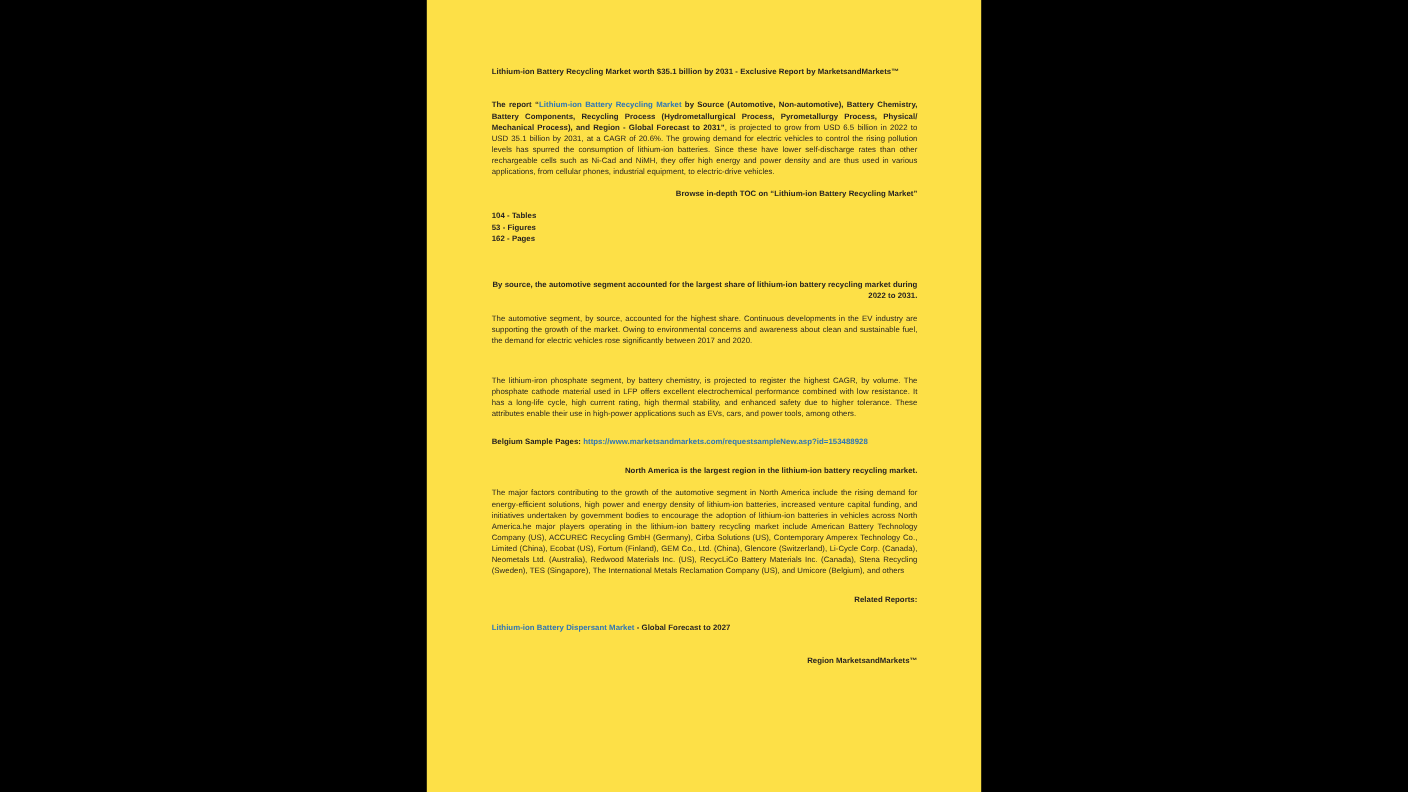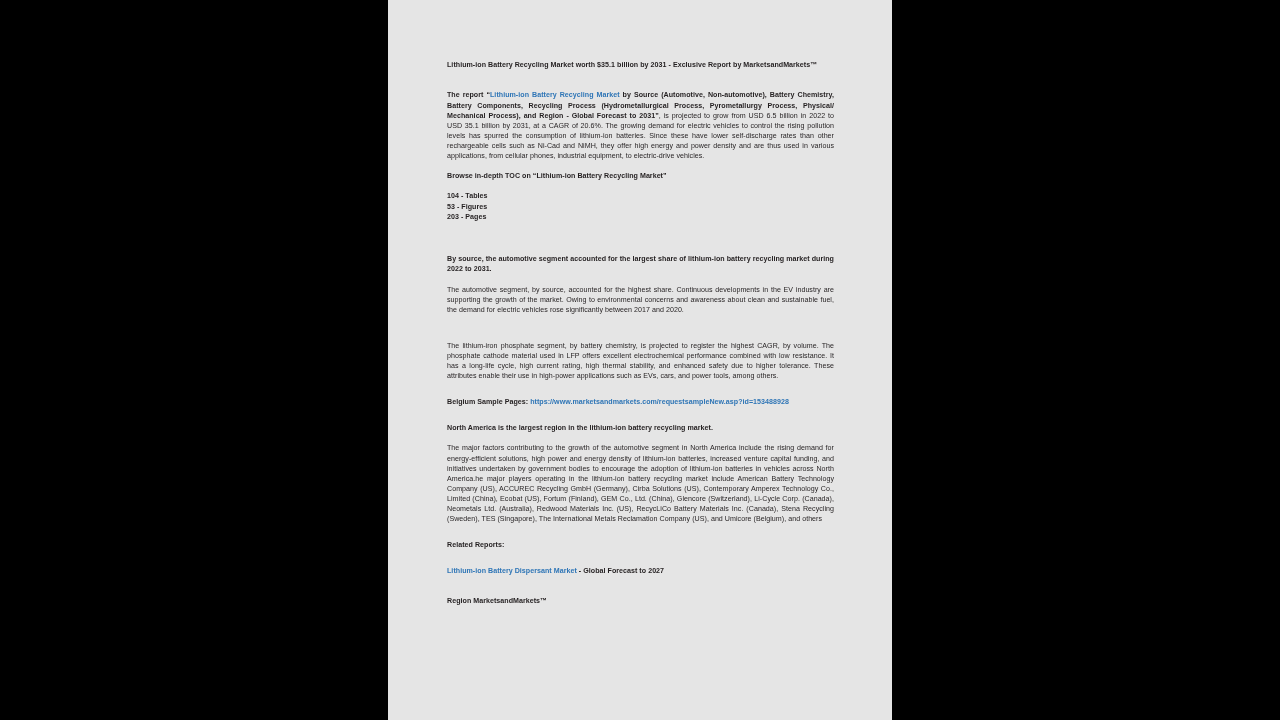--- a/index.html
+++ b/index.html
@@ -32,21 +32,21 @@
   }
   .bar-left  { left: 0; }
   .bar-right { right: 0; width: 388px; }
 
   .page {
     position: absolute;
     left: 388px;
     top: 0;
     width: 504px;
     height: 720px;
-    background: #e5e5e5;
+    background: #fde047;
     box-sizing: border-box;
     padding: 0;
     overflow: hidden;
   }
   .doc-body {
     position: absolute;
     left: 59px;   
     top: 60px;
     width: 387px; 
     color: #231f20;
@@ -58,20 +58,21 @@
   p {
     margin: 0 0 0 0;
   }
 
   .just {
     text-align: justify;
     text-justify: inter-word;
   }
   .bold {
     font-weight: bold;
+    text-align: right;
   }
   .lnk {
     color: #2e75b6;
     font-weight: bold;
     text-decoration: none;
   }
   .lnk-plain {
     color: #2e75b6;
     font-weight: bold;
     text-decoration: none;
@@ -109,21 +110,21 @@
       <p class="just"><span class="bold">The report “</span><a class="lnk" href="#">Lithium-ion Battery Recycling Market</a><span class="bold"> by Source (Automotive, Non-automotive), Battery Chemistry, Battery Components, Recycling Process (Hydrometallurgical Process, Pyrometallurgy Process, Physical/ Mechanical Process), and Region - Global Forecast to 2031”</span><span>, is projected to grow from USD 6.5 billion in 2022 to USD 35.1 billion by 2031, at a CAGR of 20.6%. The growing demand for electric vehicles to control the rising pollution levels has spurred the consumption of lithium-ion batteries. Since these have lower self-discharge rates than other rechargeable cells such as Ni-Cad and NiMH, they offer high energy and power density and are thus used in various applications, from cellular phones, industrial equipment, to electric-drive vehicles.</span></p>
 
       <div class="gap-md"></div>
 
       <p class="bold">Browse in-depth TOC on “Lithium-ion Battery Recycling Market”</p>
 
       <div class="gap-md"></div>
 
       <p class="stats-line">104 - Tables</p>
       <p class="stats-line">53 - Figures</p>
-      <p class="stats-line">203 - Pages</p>
+      <p class="stats-line">162 - Pages</p>
 
       <div class="gap-lg"></div>
 
 
       <div class="gap-lg"></div>
 
       <p class="bold just">By source, the automotive segment accounted for the largest share of lithium-ion battery recycling market during 2022 to 2031.</p>
 
       <div class="gap-md"></div>
 

